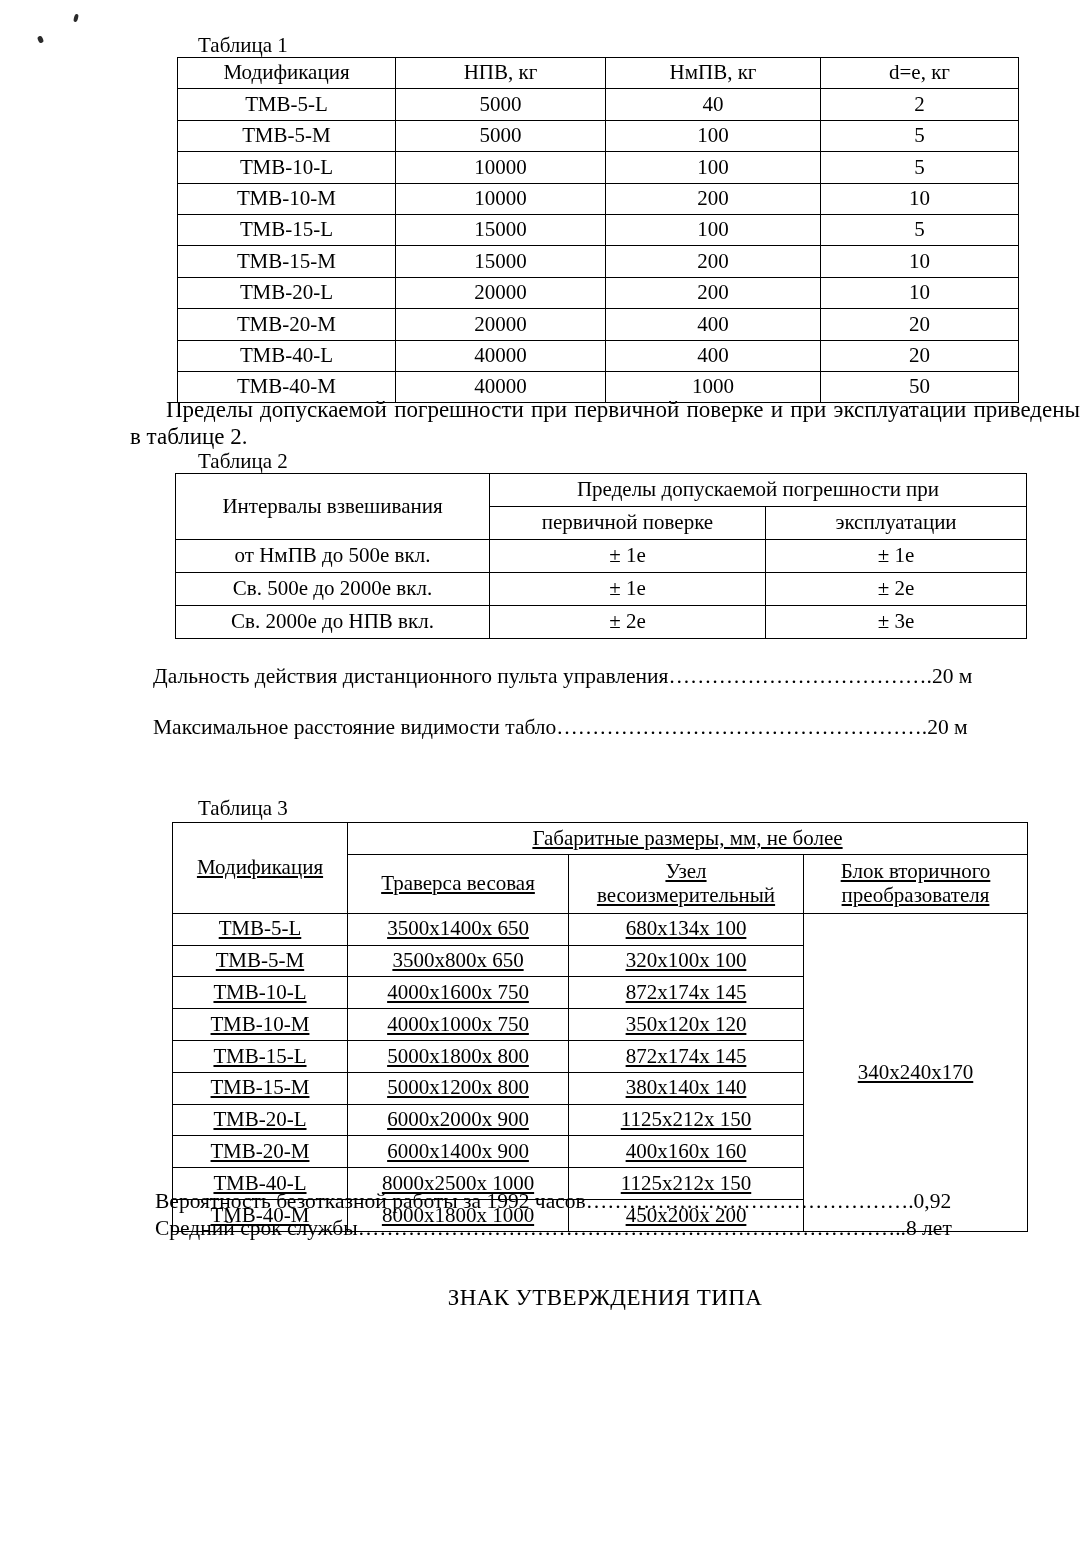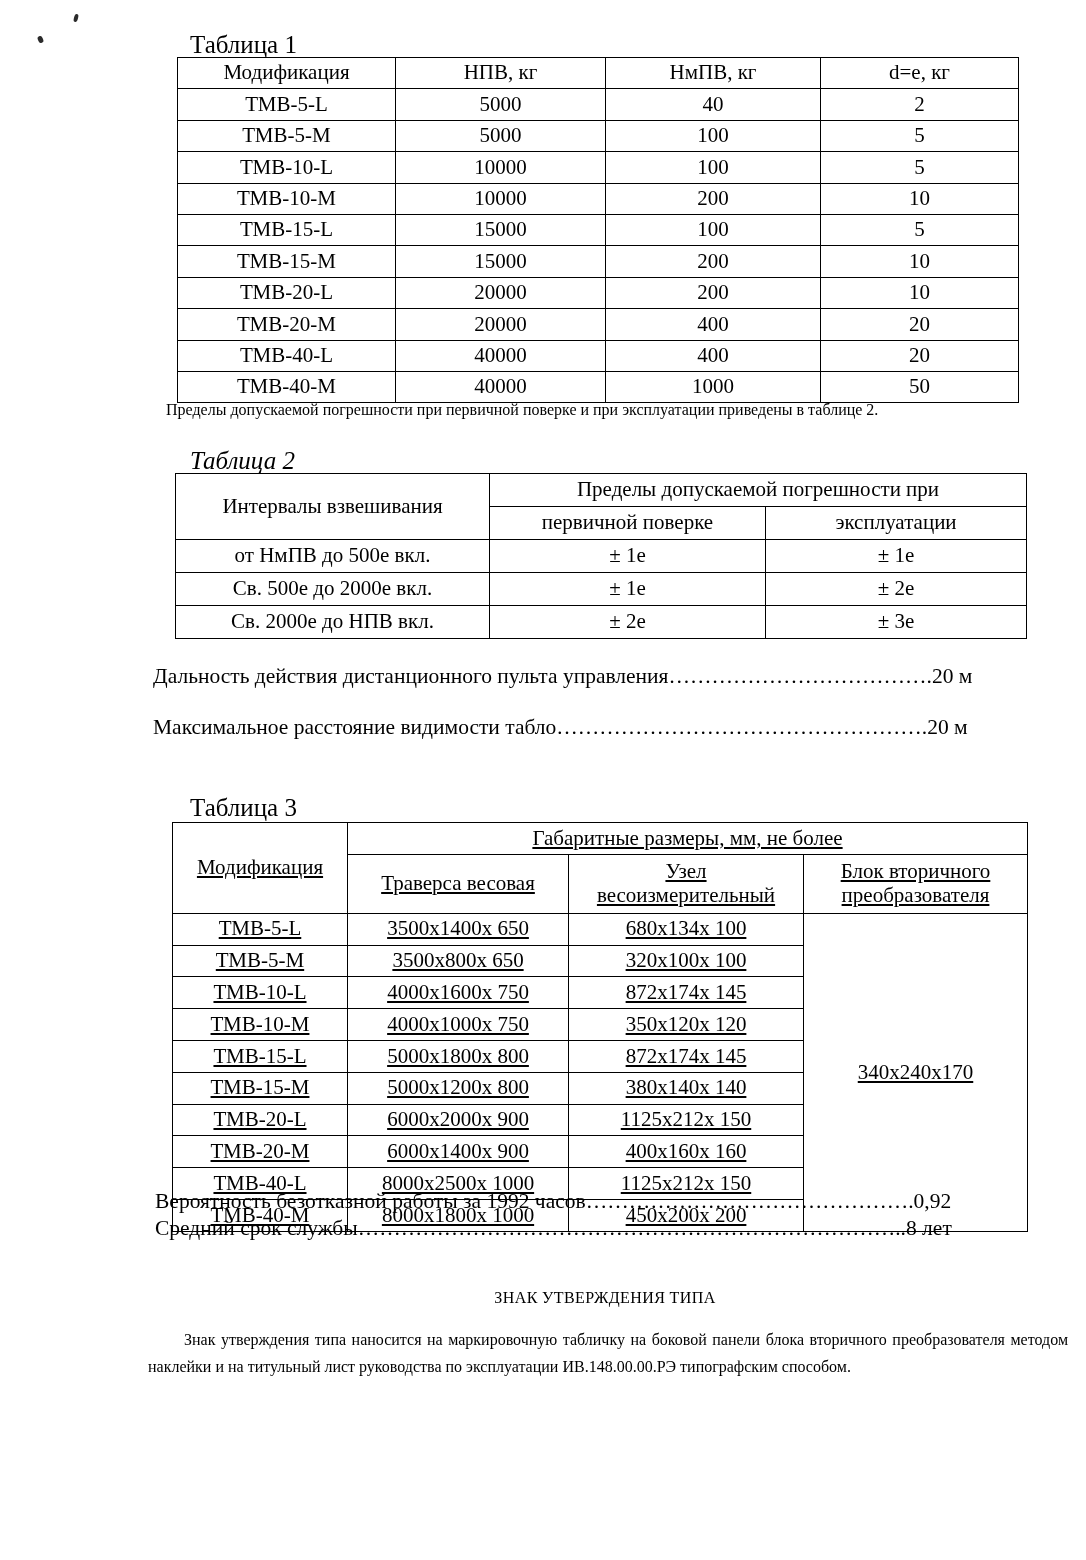--- a/index.html
+++ b/index.html
@@ -28,23 +28,24 @@
   .speck {
     position: absolute;
     background: #2b2b2b;
     border-radius: 40%;
   }
   .speck-a { left: 74px;  top: 14px;  width: 4px; height: 8px; transform: rotate(14deg); }
   .speck-b { left: 38px;  top: 36px;  width: 5px; height: 7px; transform: rotate(-22deg); }
 
   .caption {
     position: absolute;
-    font-size: 25px;
+    font-size: 21px;
     line-height: 26px;
     white-space: nowrap;
+    margin-left: 8px;
   }
 
   table.doc {
     position: absolute;
     border-collapse: collapse;
     table-layout: fixed;
     font-size: 21px;
     line-height: 1.12;
   }
   table.doc td, table.doc th {
@@ -67,21 +68,21 @@
 
   
   #table3 { left: 172px; top: 822px; width: 855px; }
   #table3 td { height: 26.8px; text-decoration: underline; }
   #table3 td.hdrtall { height: 54px; text-align: center; }
   #table3 td.modif { height: 80px; }
 
   
   .para {
     position: absolute;
-    font-size: 16px;
+    font-size: 23px;
     line-height: 27px;
     text-align: justify;
   }
   .para.center-head {
     text-align: center;
     letter-spacing: 0.4px;
   }
   .para .ind { display: inline-block; width: 36px; }
 
   .specline {
@@ -90,21 +91,21 @@
     line-height: 27px;
     white-space: nowrap;
   }
 
   #p-limits   { left: 130px; top: 396px; width: 950px; }
   #p-dims     { left: 155px; top: 748px; width: 930px; }
   #p-znak-h   { left: 130px; top: 1284px; width: 950px; }
   #p-znak-b   { left: 148px; top: 1326px; width: 920px; }
 
   #cap1 { left: 190px; top: 32px; }
-  #cap2 { left: 190px; top: 448px; font-style: italic; }
+  #cap2 { left: 190px; top: 448px; }
   #cap3 { left: 190px; top: 795px; }
 
   #s1 { left: 153px; top: 636px; }
   #s2 { left: 153px; top: 663px; }
   #s3 { left: 153px; top: 714px; }
   #s4 { left: 155px; top: 1188px; }
   #s5 { left: 155px; top: 1215px; }
 </style>
 </head>
 <body>
@@ -304,15 +305,14 @@
         <td>8000х1800х 1000</td>
         <td>450х200х 200</td>
       </tr>
     </tbody>
   </table>
 
   <div class="specline" id="s4">Вероятность безотказной работы за 1992 часов……………………………………….0,92</div>
   <div class="specline" id="s5">Средний срок службы…………………………………………………………………..8 лет</div>
 
   <div class="para center-head" id="p-znak-h">ЗНАК УТВЕРЖДЕНИЯ ТИПА</div>
-  <div class="para" id="p-znak-b"><span class="ind"></span><span>Знак утверждения типа наносится на маркировочную табличку на боковой панели блока вторичного преобразователя методом наклейки и на титульный лист руководства по эксплуатации ИВ.148.00.00.РЭ типографским способом.</span></div>
 
 </div>
 
 </body></html>

